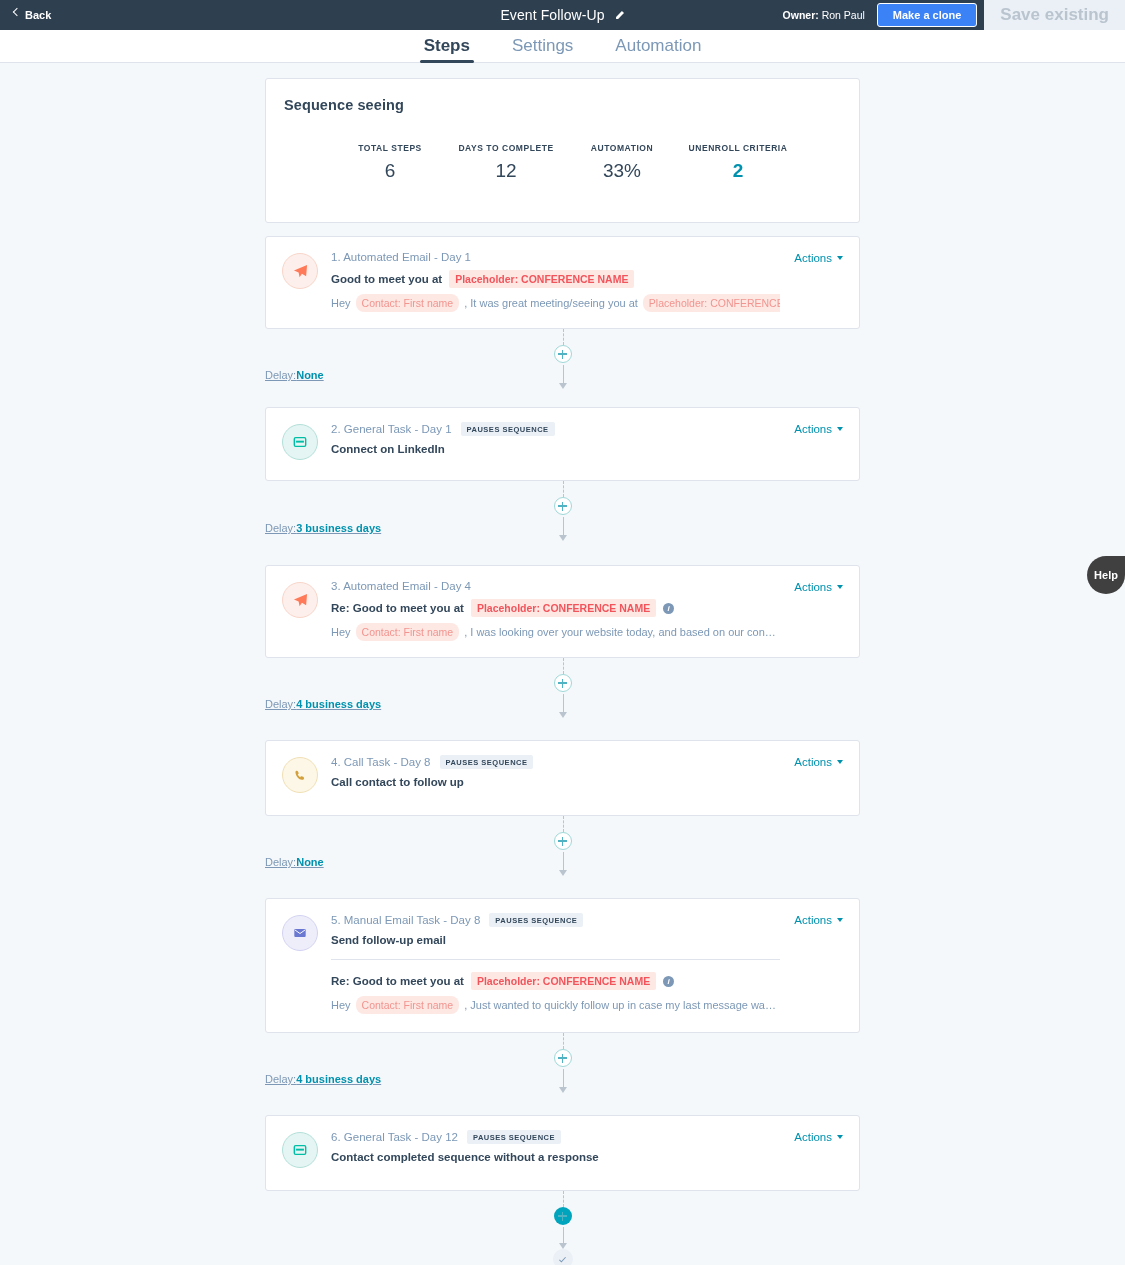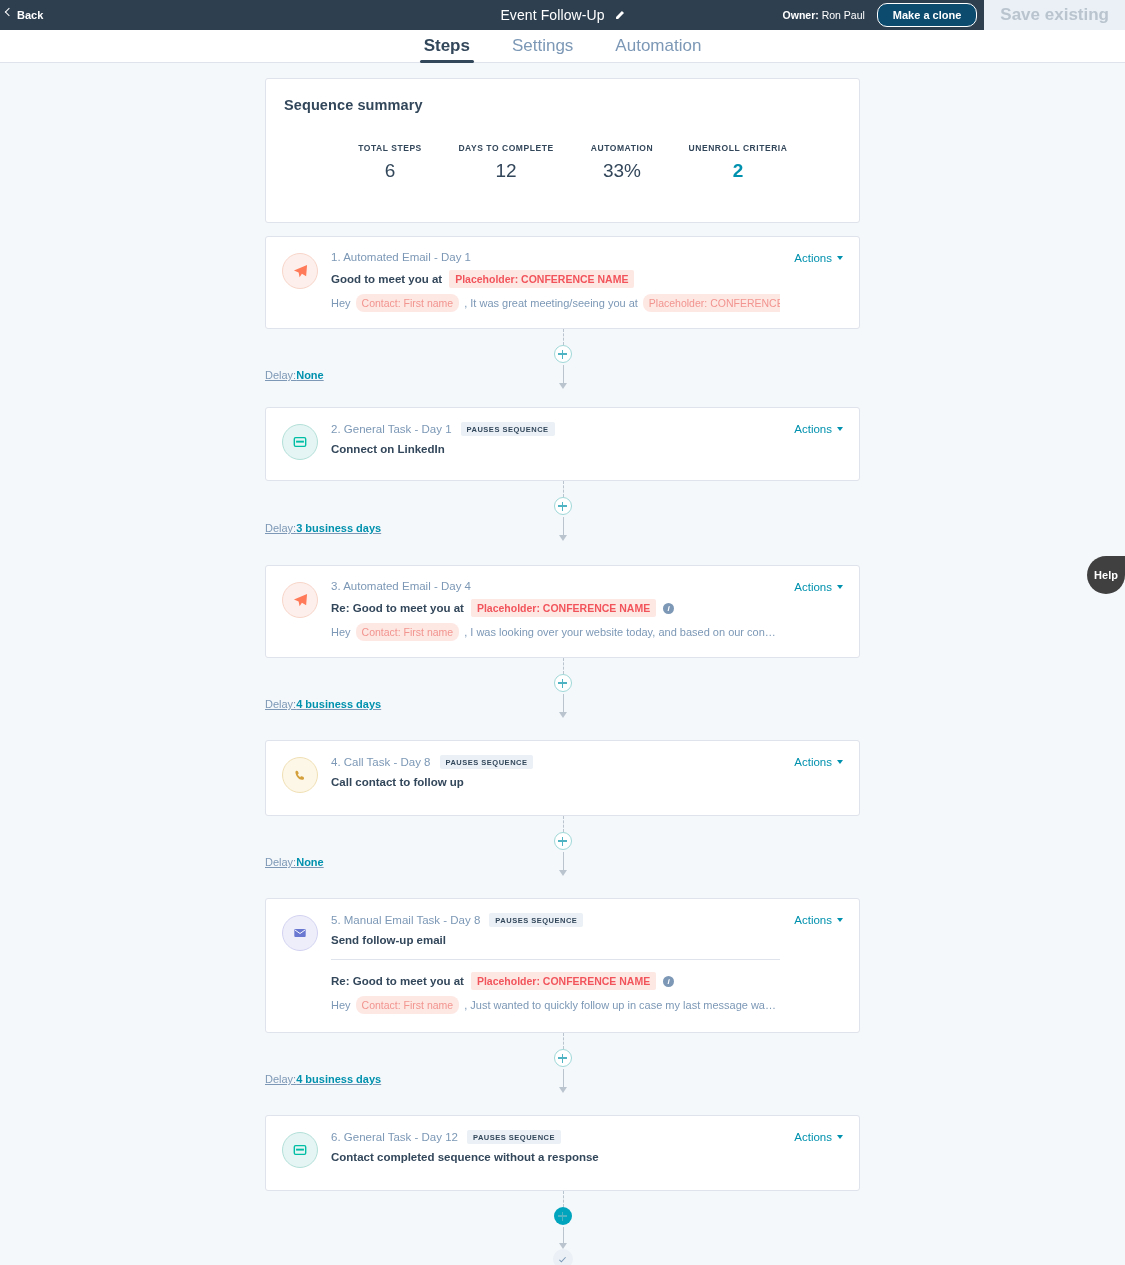--- a/index.html
+++ b/index.html
@@ -11,42 +11,42 @@
   }
 
   
   .topbar {
     height: 30px; background: #2e3f50; color: #fff;
     display: flex; align-items: center; position: relative;
   }
   .back-btn {
     display: flex; align-items: flex-start; gap: 5px;
     font-size: 11px; font-weight: bold; color: #fff;
-    padding-left: 6px; cursor: pointer;
+    padding-left: 14px; cursor: pointer;
   }
   .chev-left {
     display: inline-block; width: 6px; height: 6px;
     border-left: 1.6px solid #fff; border-bottom: 1.6px solid #fff;
     transform: rotate(45deg);
   }
   .title-wrap {
     position: absolute; left: 0; right: 0; top: 0; height: 30px;
     display: flex; align-items: center; justify-content: center; gap: 9px;
     pointer-events: none;
   }
   .seq-title { font-size: 14px; font-weight: 500; letter-spacing: .1px; }
   .pencil-icon { pointer-events: auto; cursor: pointer; display: flex; }
   .topbar-right {
     margin-left: auto; display: flex; align-items: center; height: 30px;
   }
   .owner-txt { font-size: 10.5px; margin-right: 12px; white-space: nowrap; }
   .owner-txt b { font-weight: bold; }
   .btn-clone {
-    height: 24px; padding: 0 15px; background: #0c4a6e; color: #fff;
-    border: 1px solid #fff; border-radius: 10px; font-size: 11px;
+    height: 24px; padding: 0 15px; background: #3b82f6; color: #fff;
+    border: 1px solid #fff; border-radius: 3px; font-size: 11px;
     font-weight: bold; cursor: pointer; display: flex; align-items: center;
     margin-right: 7px; white-space: nowrap;
   }
   .btn-save {
     height: 30px; padding: 0 16px; background: #eaf0f6; color: #b9c4cf;
     border: none; font-size: 17px; font-weight: bold;
     display: flex; align-items: center; white-space: nowrap; cursor: default;
   }
 
   
@@ -243,21 +243,21 @@
 <div class="tabbar">
   <div class="tab active">Steps</div>
   <div class="tab">Settings</div>
   <div class="tab">Automation</div>
 </div>
 
 <div class="canvas">
   <div class="col">
 
     <div class="card summary">
-      <h2>Sequence summary</h2>
+      <h2>Sequence seeing</h2>
       <div class="stats">
         <div class="stat">
           <div class="stat-lbl">TOTAL STEPS</div>
           <div class="stat-val">6</div>
         </div>
         <div class="stat">
           <div class="stat-lbl">DAYS TO COMPLETE</div>
           <div class="stat-val">12</div>
         </div>
         <div class="stat">

